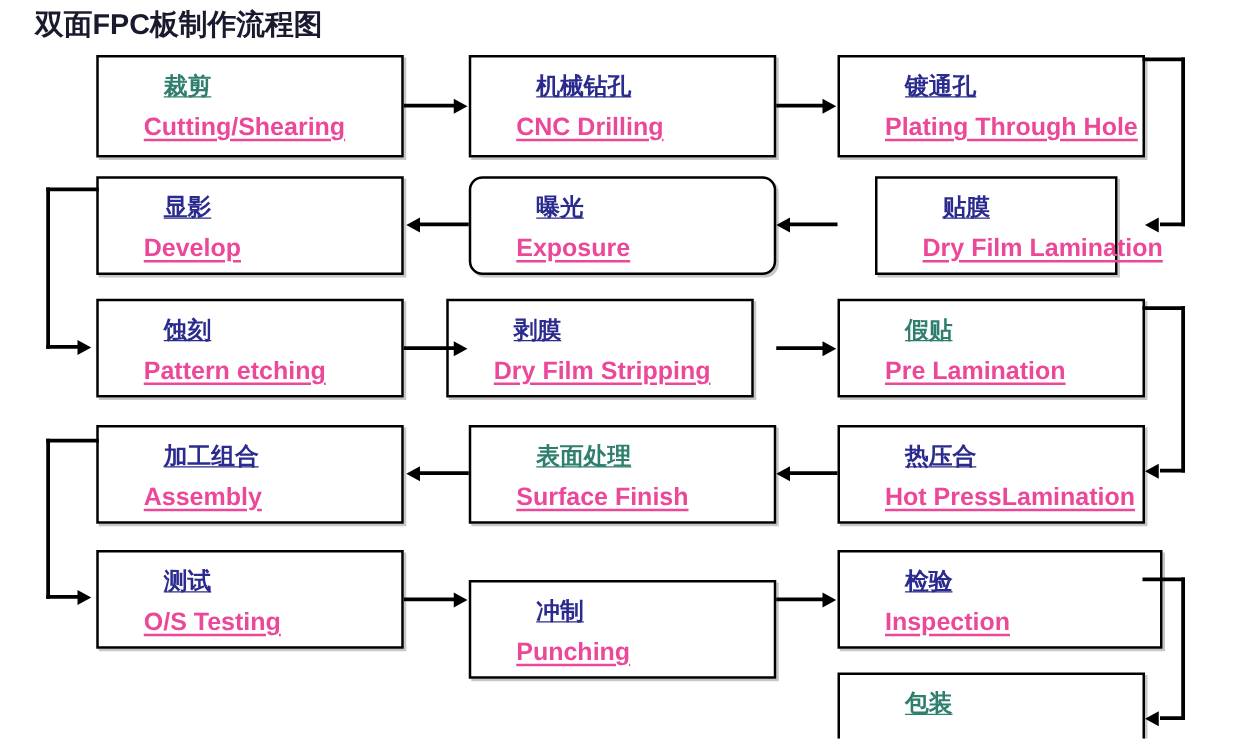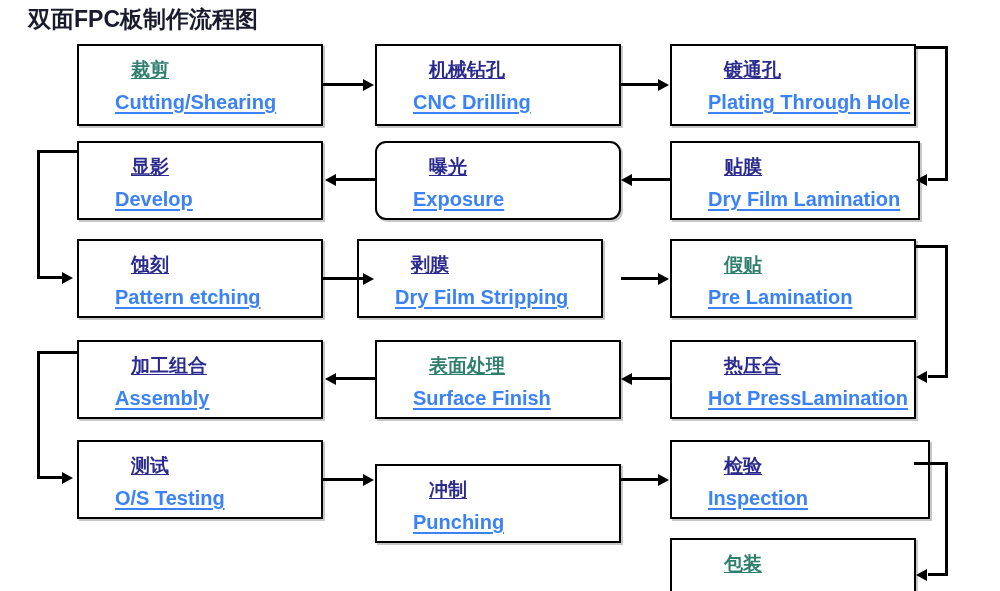--- a/index.html
+++ b/index.html
@@ -44,21 +44,21 @@
     text-decoration: underline;
     text-underline-offset: 2px;
     white-space: nowrap;
   }
   .node .en {
     position: absolute;
     left: 36px;
     top: 45px;
     font-size: 20px;
     font-weight: bold;
-    color: #3b82f6;
+    color: #ec4899;
     line-height: 1.1;
     text-decoration: underline;
     text-underline-offset: 3px;
     white-space: nowrap;
   }
   .node.cn-blue .cn { color: #2b2b8f; }
   .node.cn-green .cn { color: #2e7f6e; }
 
   
   .seg {
@@ -107,21 +107,21 @@
   <div class="node cn-blue" style="left:77px; top:141px; width:246px; height:79px;padding-left:28px;">
     <div class="cn">显影</div>
     <div class="en">Develop</div>
   </div>
 
   <div class="node cn-blue" style="left:375px; top:141px; width:246px; height:79px;border-radius:11px;">
     <div class="cn">曝光</div>
     <div class="en">Exposure</div>
   </div>
 
-  <div class="node cn-blue" style="left:670px; top:141px; width:250px; height:79px;">
+  <div class="node cn-blue" style="left:700px; top:141px; width:194px; height:79px;">
     <div class="cn">贴膜</div>
     <div class="en">Dry Film Lamination</div>
   </div>
 
   <div class="node cn-blue" style="left:77px; top:239px; width:246px; height:79px;">
     <div class="cn">蚀刻</div>
     <div class="en">Pattern etching</div>
   </div>
 
   <div class="node cn-blue" style="left:357px; top:239px; width:246px; height:79px;">

